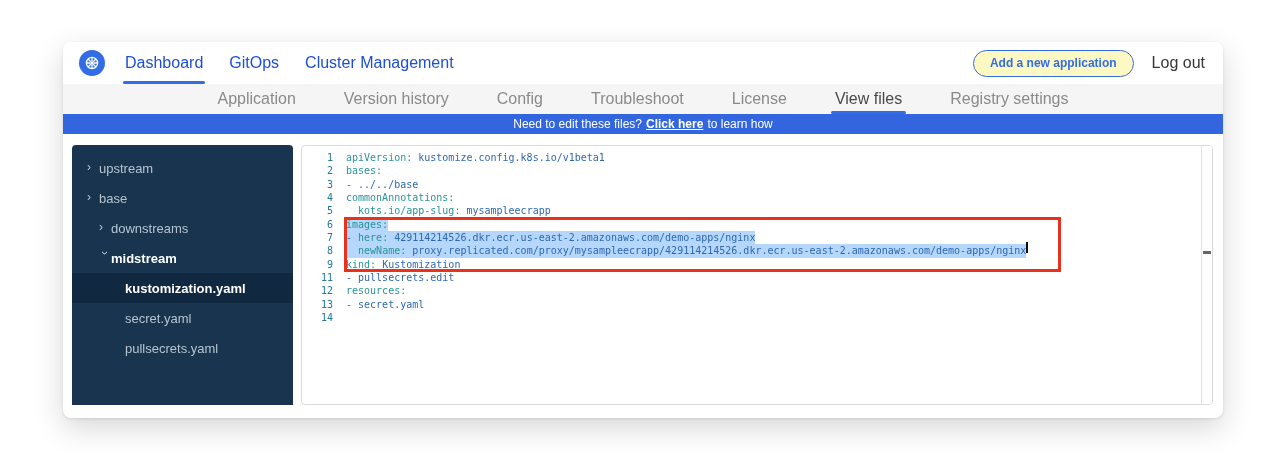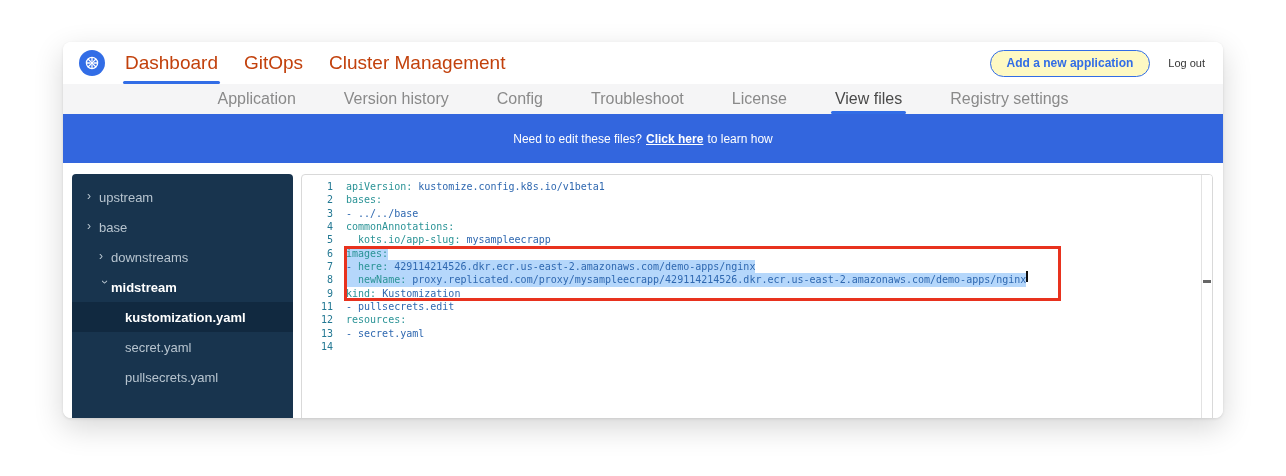--- a/index.html
+++ b/index.html
@@ -12,50 +12,50 @@
   }
   
   .topnav { height:42px; display:flex; align-items:center; padding:0 16px 0 16px; background:#fff; }
   .logo {
     width:26px; height:26px; border-radius:50%; background:var(--accent);
     display:flex; align-items:center; justify-content:center; flex:none; margin-right:18px;
   }
   .topnav-items { display:flex; height:100%; }
   .tn-item {
     position:relative; display:flex; align-items:center; height:100%;
-    padding:0 2px; margin-right:22px; font-size:19px; font-weight:500; color:#c2410c; cursor:pointer;
+    padding:0 2px; margin-right:22px; font-size:16px; font-weight:500; color:#1d4ed8; cursor:pointer;
   }
   .tn-item.active::after {
     content:""; position:absolute; left:0; right:0; bottom:0; height:3px;
     background:var(--accent); border-radius:2px;
   }
   .topnav-right { margin-left:auto; display:flex; align-items:center; }
   .add-app {
     height:27px; padding:0 16px; border:1px solid var(--accent); border-radius:14px;
     background:#fef9c3; color:var(--accent); font-size:12px; font-weight:bold;
     font-family:"Liberation Sans", sans-serif; cursor:pointer; margin-right:18px;
   }
-  .logout { font-size:11px; color:#363636; cursor:pointer; padding-right:2px; }
+  .logout { font-size:16px; color:#363636; cursor:pointer; padding-right:2px; }
   
   .subnav {
     height:30px; background:#f5f5f6; display:flex; justify-content:center;
     align-items:stretch; gap:48px;
   }
   .sn-tab {
     position:relative; display:flex; align-items:center; font-size:16px;
     color:#8a8a8a; cursor:pointer;
   }
   .sn-tab.active { color:#4a4a4a; }
   .sn-tab.active::after {
     content:""; position:absolute; left:-4px; right:-4px; bottom:0; height:3px;
     background:var(--accent); border-radius:2px;
   }
   
   .banner {
-    height:49px; background:var(--banner-bg); color:#fff; font-size:12px;
+    height:20px; background:var(--banner-bg); color:#fff; font-size:12px;
     display:flex; align-items:center; justify-content:center; gap:4px;
   }
   .banner-link { color:#fff; font-weight:bold; text-decoration:underline; cursor:pointer; }
   
   .content { display:flex; height:271px; padding:11px 10px 0 9px; gap:8px; background:#fff; }
   
   .filetree {
     width:221px; flex:none; background:var(--sidebar-bg); border-radius:4px 4px 0 0;
     padding-top:8px; color:var(--tree-text); font-size:13px; overflow:hidden;
   }

